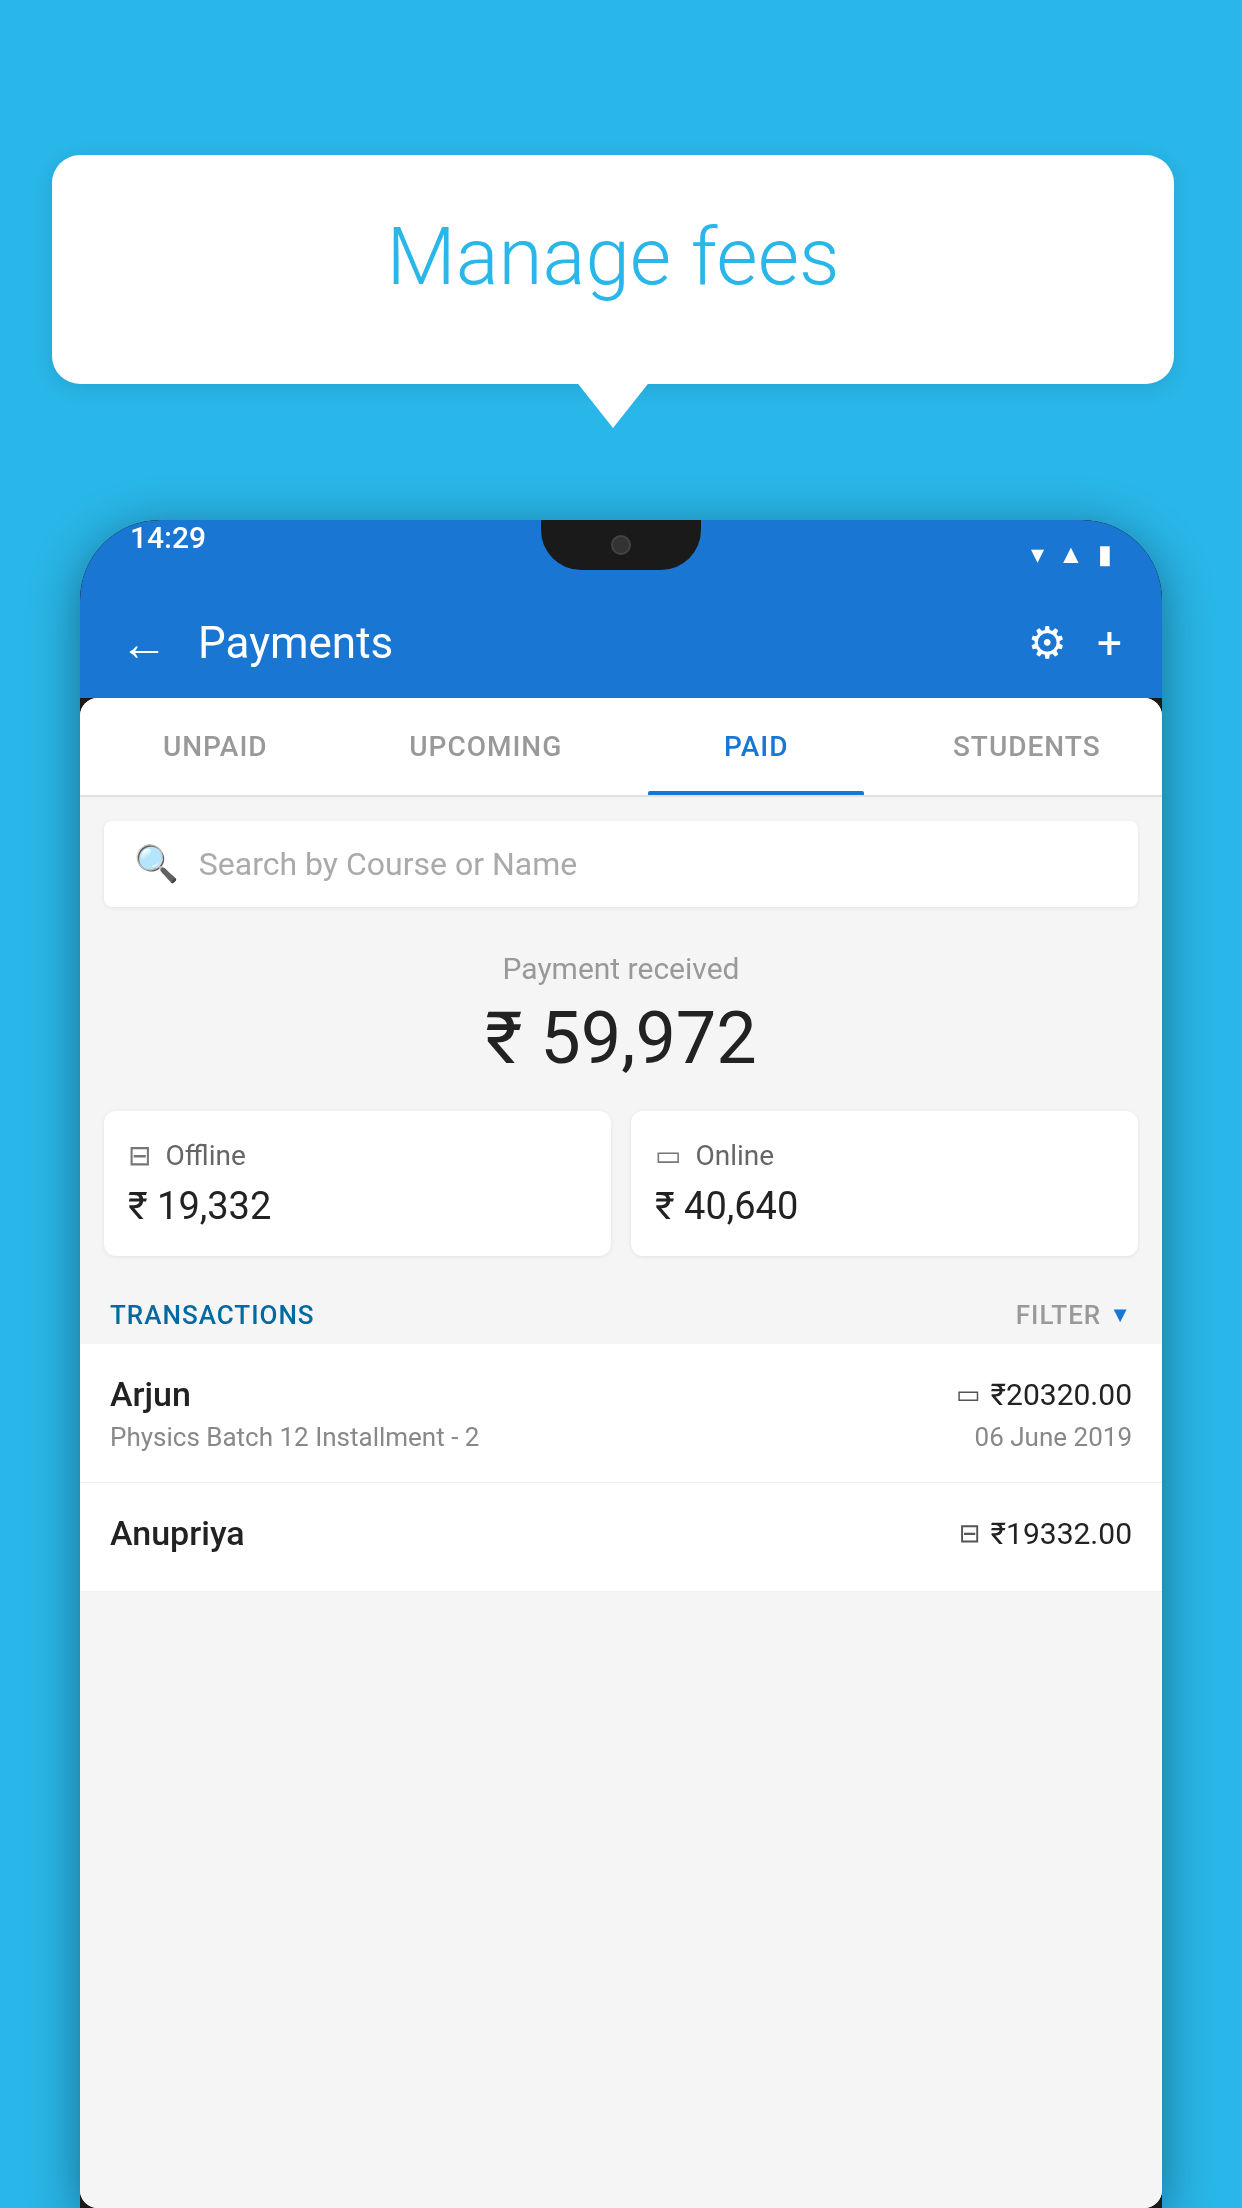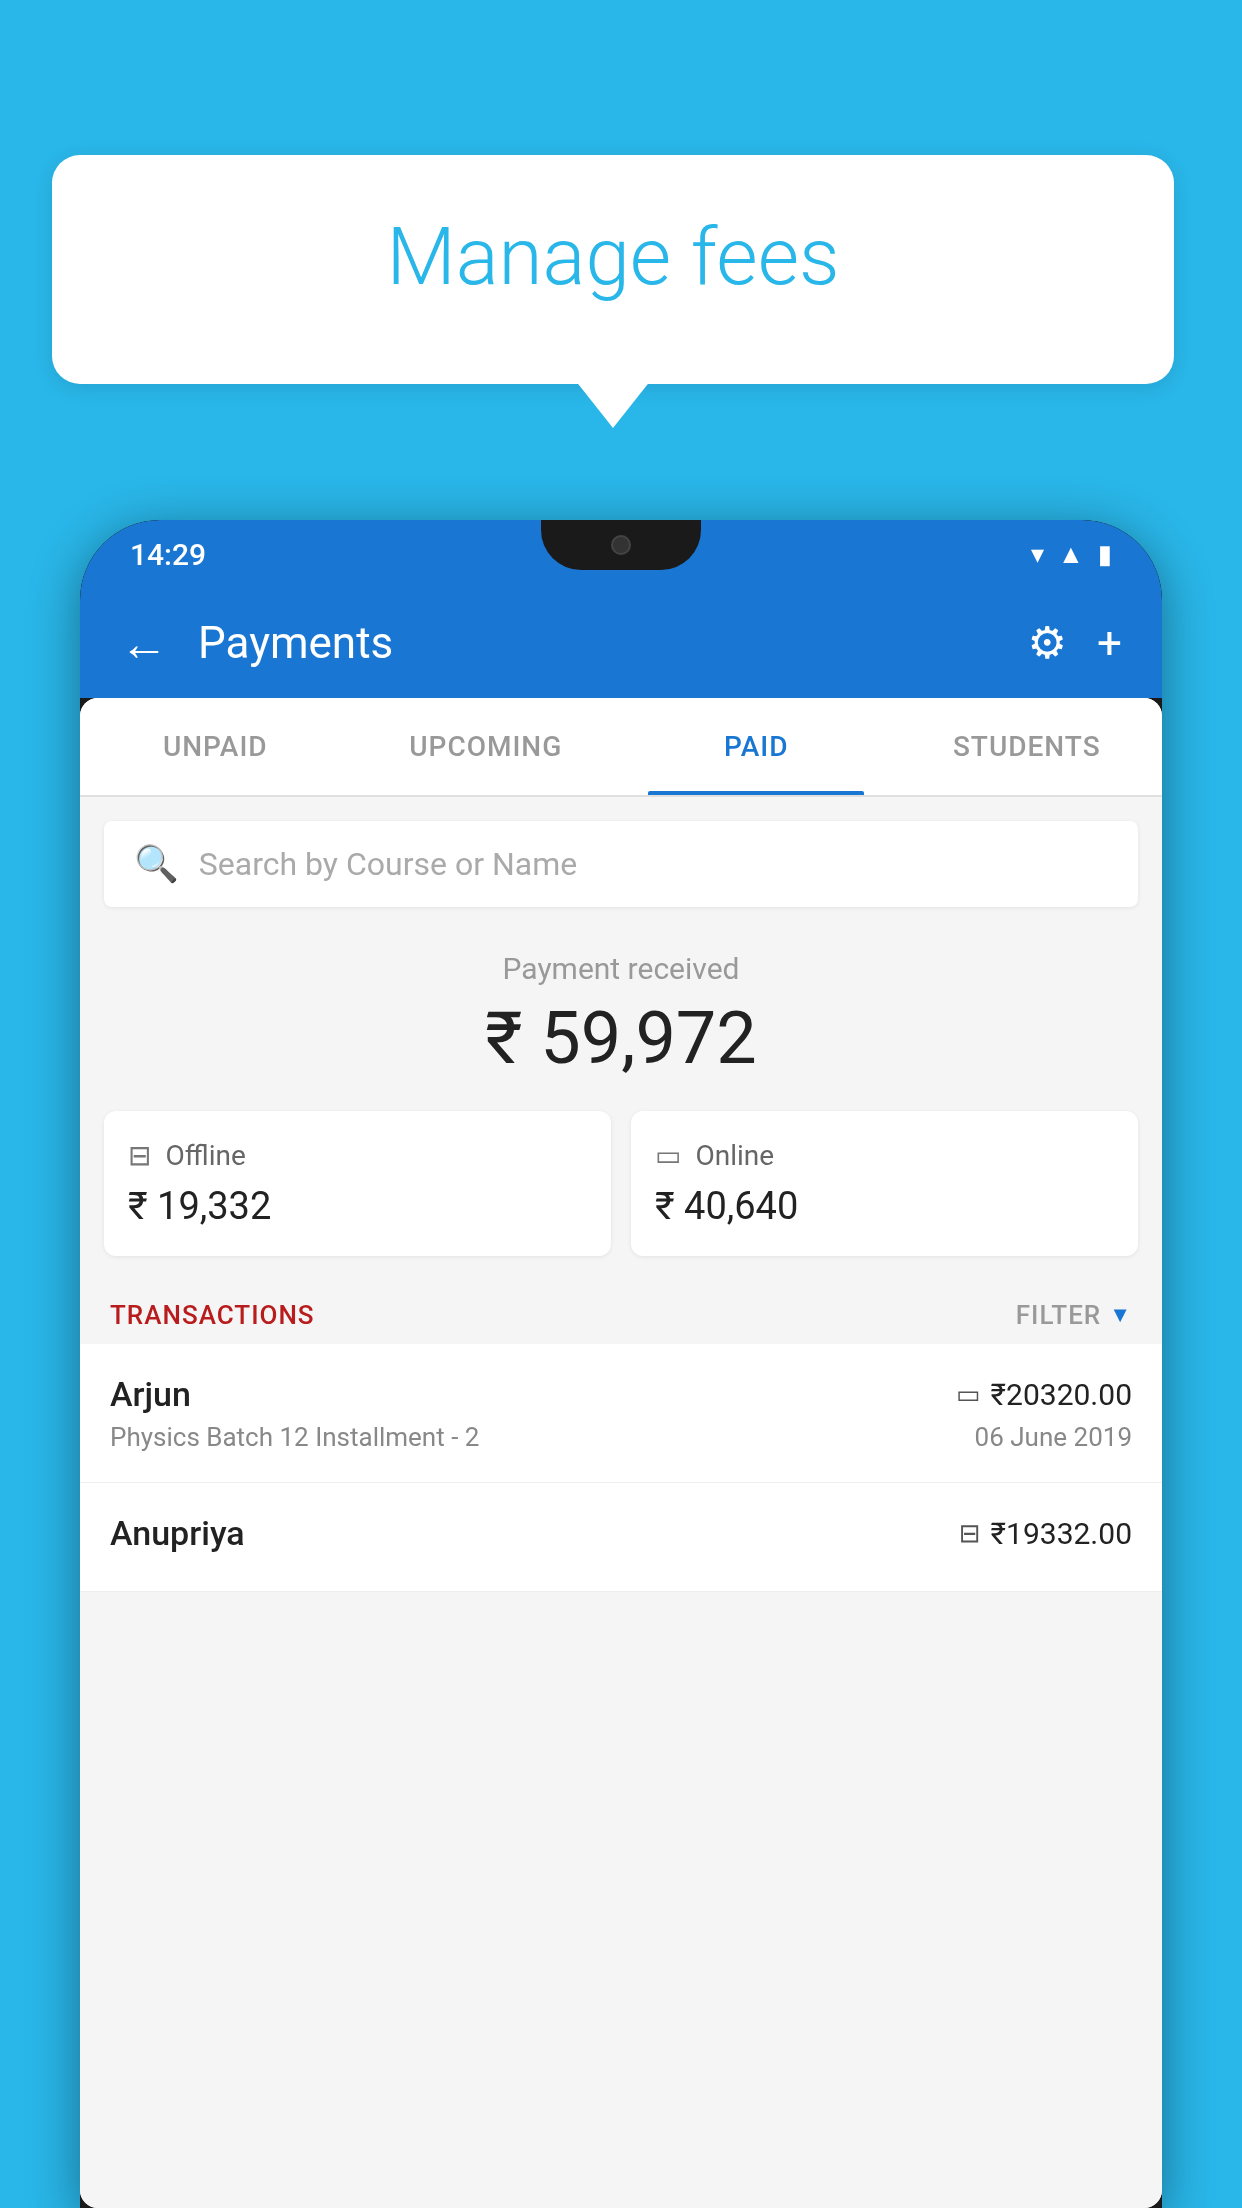--- a/index.html
+++ b/index.html
@@ -71,23 +71,22 @@
       bottom: 0;
       border-radius: 80px 80px 0 0;
       overflow: hidden;
     }
 
     
     .status-bar {
       background: #1976d2;
       height: 68px;
       display: flex;
-      align-items: center;
       justify-content: space-between;
-      padding: 16px 50px;
+      padding: 0 50px;
       position: relative;
     }
     .status-time {
       color: white;
       font-size: 30px;
       font-weight: 500;
     }
     .status-icons {
       display: flex;
       align-items: center;
@@ -256,21 +255,21 @@
     
     .transactions-header {
       display: flex;
       justify-content: space-between;
       align-items: center;
       padding: 14px 30px;
       background: #f5f5f5;
     }
     .transactions-label {
       font-size: 26px;
-      color: #b91c1c;
+      color: #0369a1;
       font-weight: 500;
       letter-spacing: 1px;
     }
     .filter-label {
       font-size: 26px;
       color: #999;
       font-weight: 500;
       letter-spacing: 1px;
       display: flex;
       align-items: center;

